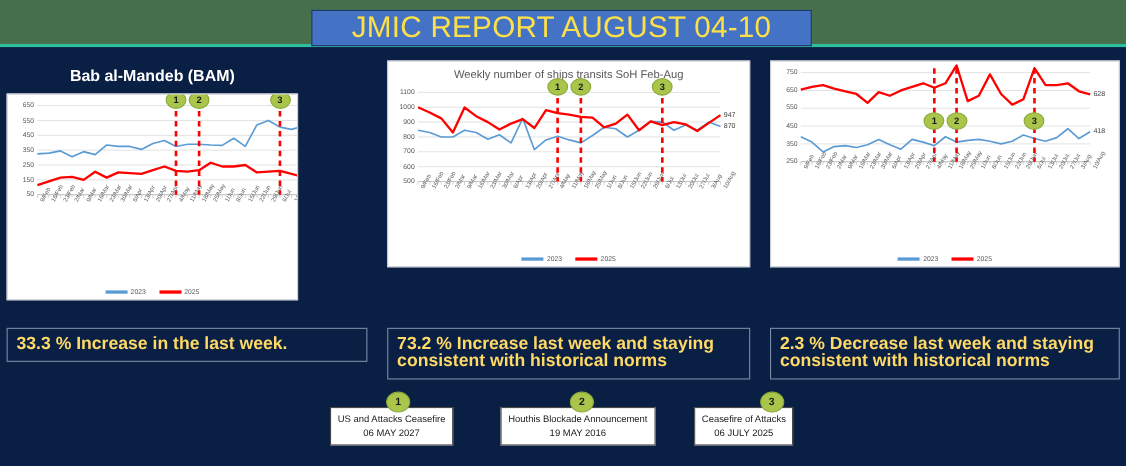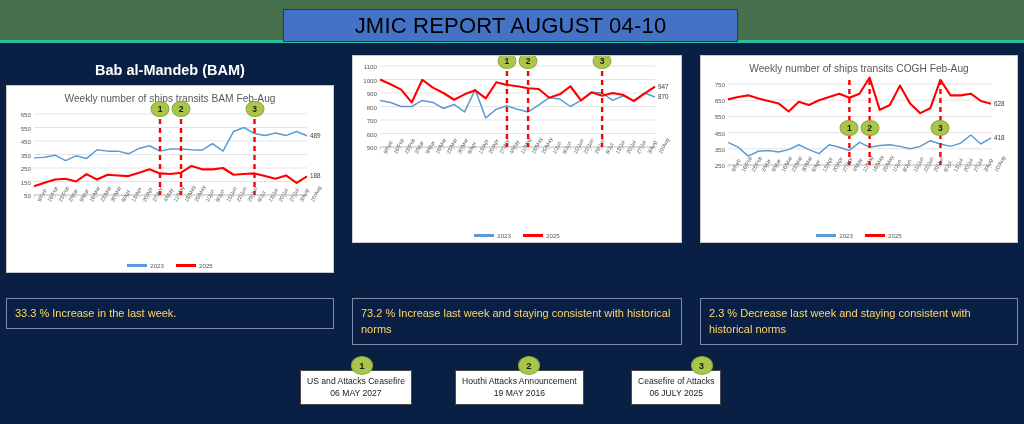--- a/index.html
+++ b/index.html
@@ -23,26 +23,26 @@
     background: #0a1f44;
   }
   .title-box {
     position: absolute; left: 283px; top: 9px; width: 455px; height: 33px;
     background: #4472c4;
     border: 1px solid #1f3864;
     display: flex; align-items: center; justify-content: center;
     z-index: 5;
   }
   .title-box span {
-    color: #000000; font-size: 22px; font-weight: 400; letter-spacing: 0.2px;
+    color: #fde047; font-size: 27px; font-weight: 400; letter-spacing: 0.2px;
     white-space: nowrap;
   }
 
   .col { position: absolute; top: 55px; }
-  .col-1 { left: 6px;   width: 328px; }
+  .col-1 { left: 6px;   width: 265px; }
   .col-2 { left: 352px; width: 330px; }
   .col-3 { left: 700px; width: 318px; }
 
   .col-title {
     text-align: center; color: #ffffff; font-size: 14.5px; font-weight: bold;
     height: 30px; line-height: 30px; white-space: nowrap;
   }
 
   .chart-card {
     background: #ffffff;
@@ -94,21 +94,21 @@
   .note-box {
     position: absolute; top: 298px;
     border: 1px solid #7b8ba8;
     background: #0a1f44;
     padding: 6px 8px 7px 8px;
   }
   .note-1 { left: 6px;   width: 328px; min-height: 28px; }
   .note-2 { left: 352px; width: 330px; min-height: 42px; }
   .note-3 { left: 700px; width: 318px; min-height: 42px; }
   .note-box span {
-    color: #ffd966; font-size: 11px; line-height: 16px; display: block;
+    color: #ffd966; font-size: 16px; line-height: 16px; display: block; font-weight: bold;
   }
 
   .event-row { position: absolute; top: 356px; left: 0; width: 1024px; height: 66px; }
   .event {
     position: absolute; top: 0;
   }
   .event-marker {
     position: absolute; left: 50%; top: 0;
     width: 22px; height: 19px; border-radius: 50%;
     background: #a9c64b; border: 1px solid #8aa83a;
@@ -136,21 +136,20 @@
 <div class="topband-rule"></div>
 <div class="page-bg"></div>
 
 <div class="title-box">
   <span>JMIC REPORT AUGUST 04-10</span>
 </div>
 
 <div class="col col-1">
   <div class="col-title">Bab al-Mandeb (BAM)</div>
   <div class="chart-card">
-    <div class="chart-title">Weekly number of ships transits BAM Feb-Aug</div>
     <div class="plot-wrap">
         <svg class="plot-svg" width="326" height="128">
           <line x1="27" x2="300" y1="91" y2="91" stroke="#d9d9d9" stroke-width="0.7"></line>
           <line x1="27" x2="300" y1="77.5" y2="77.5" stroke="#d9d9d9" stroke-width="0.7"></line>
           <line x1="27" x2="300" y1="64" y2="64" stroke="#d9d9d9" stroke-width="0.7"></line>
           <line x1="27" x2="300" y1="50.5" y2="50.5" stroke="#d9d9d9" stroke-width="0.7"></line>
           <line x1="27" x2="300" y1="37" y2="37" stroke="#d9d9d9" stroke-width="0.7"></line>
           <line x1="27" x2="300" y1="23.5" y2="23.5" stroke="#d9d9d9" stroke-width="0.7"></line>
           <line x1="27" x2="300" y1="10" y2="10" stroke="#d9d9d9" stroke-width="0.7"></line>
           <line x1="27" x2="27" y1="91" y2="94" stroke="#bfbfbf" stroke-width="0.6"></line>
@@ -239,20 +238,21 @@
       <div class="legend-item">
         <span class="legend-swatch" style="background:#ff0000"></span>
         <span class="legend-text">2025</span>
       </div>
     </div>
   </div>
 </div>
 
 <div class="col col-2">
   <div class="chart-card">
+    <div class="chart-title">Weekly number of ships transits SoH Feb-Aug</div>
     <div class="plot-wrap">
         <svg class="plot-svg" width="328" height="128">
           <line x1="27" x2="302" y1="91" y2="91" stroke="#d9d9d9" stroke-width="0.7"></line>
           <line x1="27" x2="302" y1="77.5" y2="77.5" stroke="#d9d9d9" stroke-width="0.7"></line>
           <line x1="27" x2="302" y1="64" y2="64" stroke="#d9d9d9" stroke-width="0.7"></line>
           <line x1="27" x2="302" y1="50.5" y2="50.5" stroke="#d9d9d9" stroke-width="0.7"></line>
           <line x1="27" x2="302" y1="37" y2="37" stroke="#d9d9d9" stroke-width="0.7"></line>
           <line x1="27" x2="302" y1="23.5" y2="23.5" stroke="#d9d9d9" stroke-width="0.7"></line>
           <line x1="27" x2="302" y1="10" y2="10" stroke="#d9d9d9" stroke-width="0.7"></line>
           <line x1="27" x2="27" y1="91" y2="94" stroke="#bfbfbf" stroke-width="0.6"></line>
@@ -341,21 +341,20 @@
       <div class="legend-item">
         <span class="legend-swatch" style="background:#ff0000"></span>
         <span class="legend-text">2025</span>
       </div>
     </div>
   </div>
 </div>
 
 <div class="col col-3">
   <div class="chart-card">
-    <div class="chart-title">Weekly number of ships transits COGH Feb-Aug</div>
     <div class="plot-wrap">
         <svg class="plot-svg" width="316" height="128">
           <line x1="27" x2="290" y1="91" y2="91" stroke="#d9d9d9" stroke-width="0.7"></line>
           <line x1="27" x2="290" y1="74.8" y2="74.8" stroke="#d9d9d9" stroke-width="0.7"></line>
           <line x1="27" x2="290" y1="58.6" y2="58.6" stroke="#d9d9d9" stroke-width="0.7"></line>
           <line x1="27" x2="290" y1="42.4" y2="42.4" stroke="#d9d9d9" stroke-width="0.7"></line>
           <line x1="27" x2="290" y1="26.200000000000003" y2="26.200000000000003" stroke="#d9d9d9" stroke-width="0.7"></line>
           <line x1="27" x2="290" y1="10" y2="10" stroke="#d9d9d9" stroke-width="0.7"></line>
           <line x1="27" x2="27" y1="91" y2="94" stroke="#bfbfbf" stroke-width="0.6"></line>
           <line x1="37.11538461538461" x2="37.11538461538461" y1="91" y2="94" stroke="#bfbfbf" stroke-width="0.6"></line>
@@ -461,21 +460,21 @@
   <div class="event ev-1">
     <div class="event-marker">1</div>
     <div class="event-box">
       <span class="ev-name">US and Attacks Ceasefire</span>
       <span class="ev-date">06 MAY 2027</span>
     </div>
   </div>
   <div class="event ev-2">
     <div class="event-marker">2</div>
     <div class="event-box">
-      <span class="ev-name">Houthi Attacks Announcement</span>
+      <span class="ev-name">Houthis Blockade Announcement</span>
       <span class="ev-date">19 MAY 2016</span>
     </div>
   </div>
   <div class="event ev-3">
     <div class="event-marker">3</div>
     <div class="event-box">
       <span class="ev-name">Ceasefire of Attacks</span>
       <span class="ev-date">06 JULY 2025</span>
     </div>
   </div>

